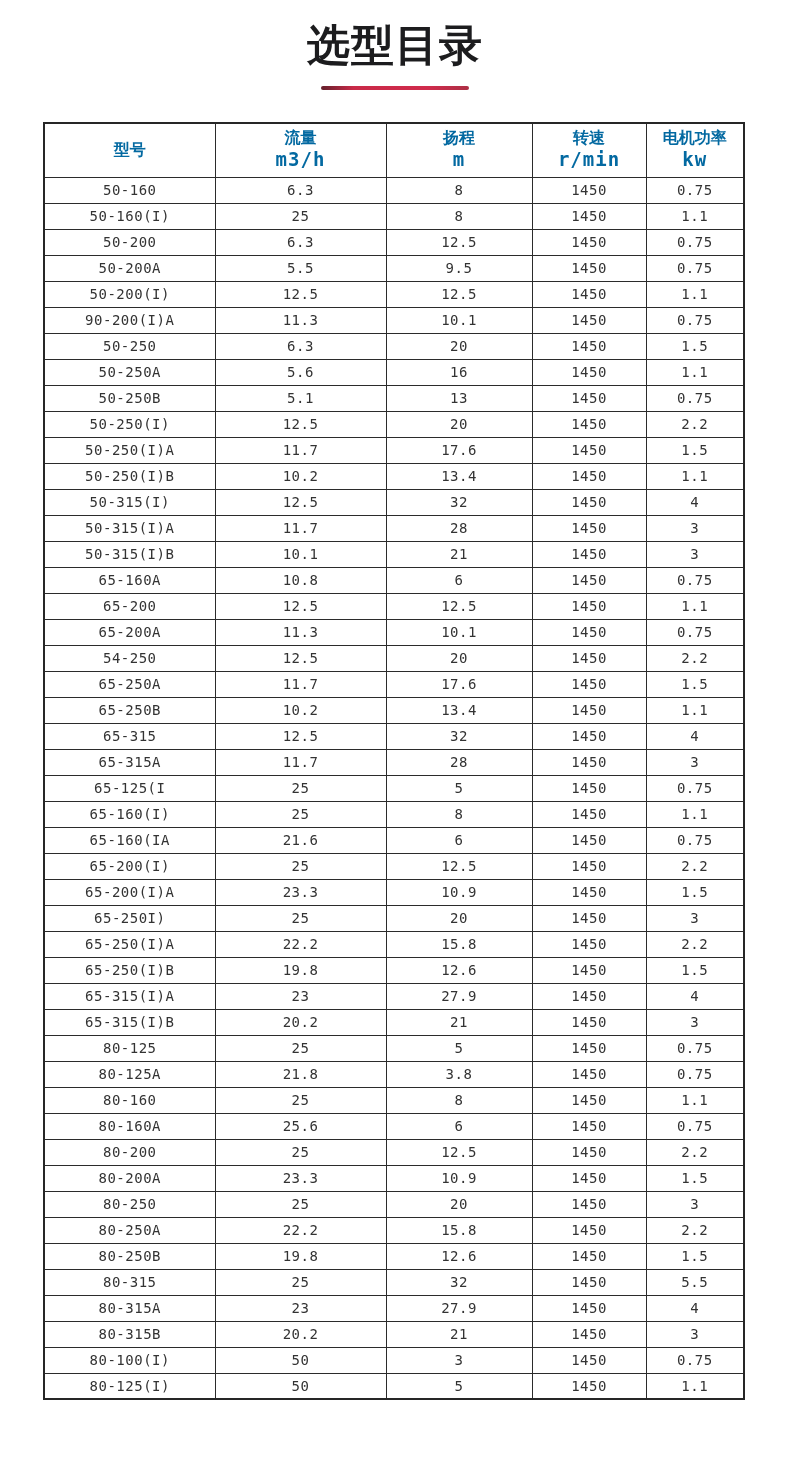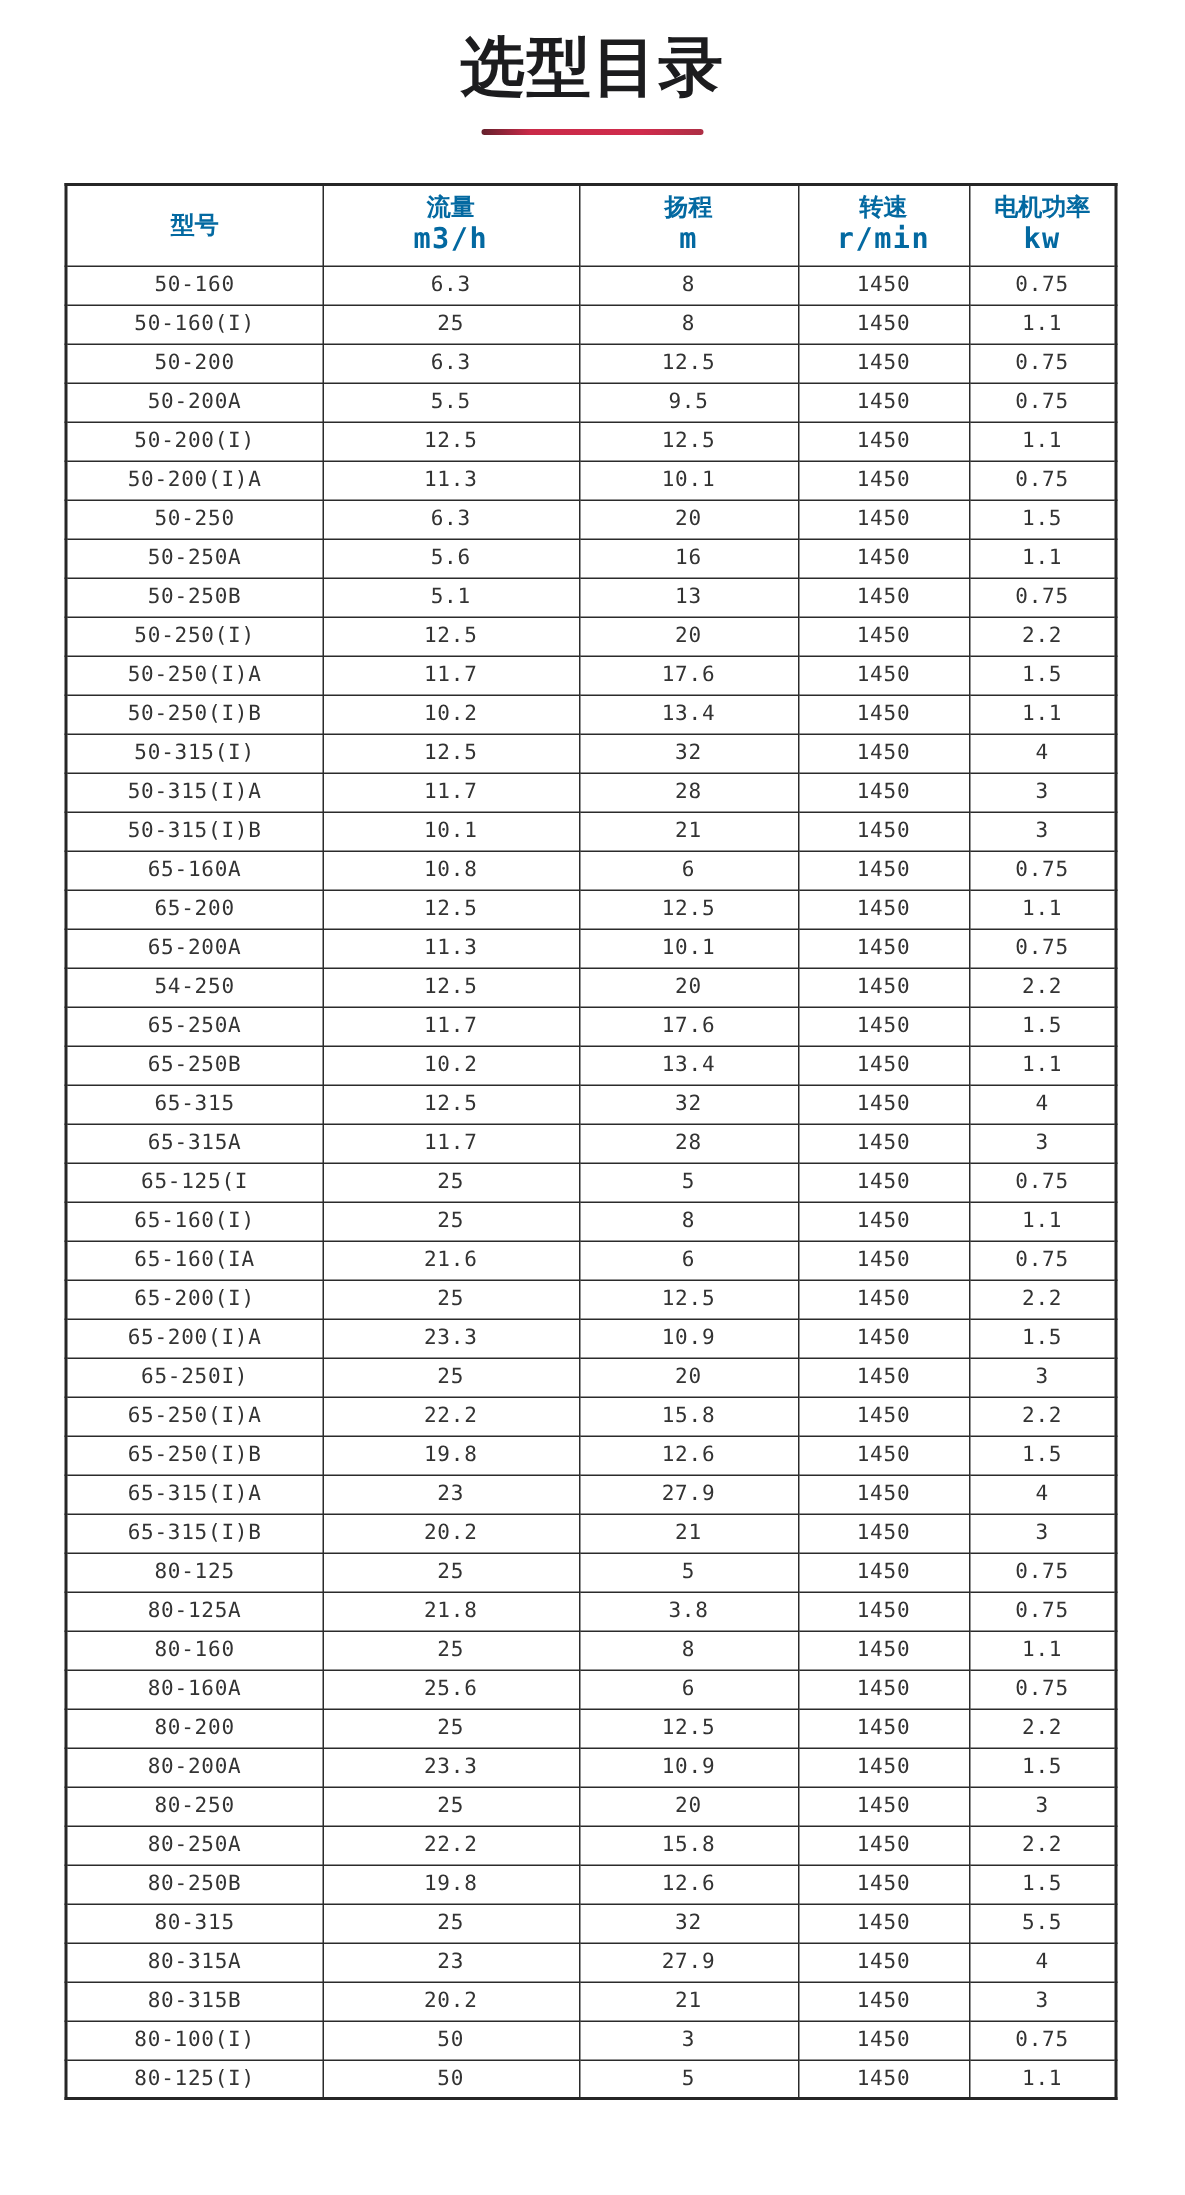--- a/index.html
+++ b/index.html
@@ -144,21 +144,21 @@
             <td>0.75</td>
           </tr>
           <tr>
             <td>50-200(I)</td>
             <td>12.5</td>
             <td>12.5</td>
             <td>1450</td>
             <td>1.1</td>
           </tr>
           <tr>
-            <td>50-200(I)A</td>
+            <td>90-200(I)A</td>
             <td>11.3</td>
             <td>10.1</td>
             <td>1450</td>
             <td>0.75</td>
           </tr>
           <tr>
             <td>50-250</td>
             <td>6.3</td>
             <td>20</td>
             <td>1450</td>

